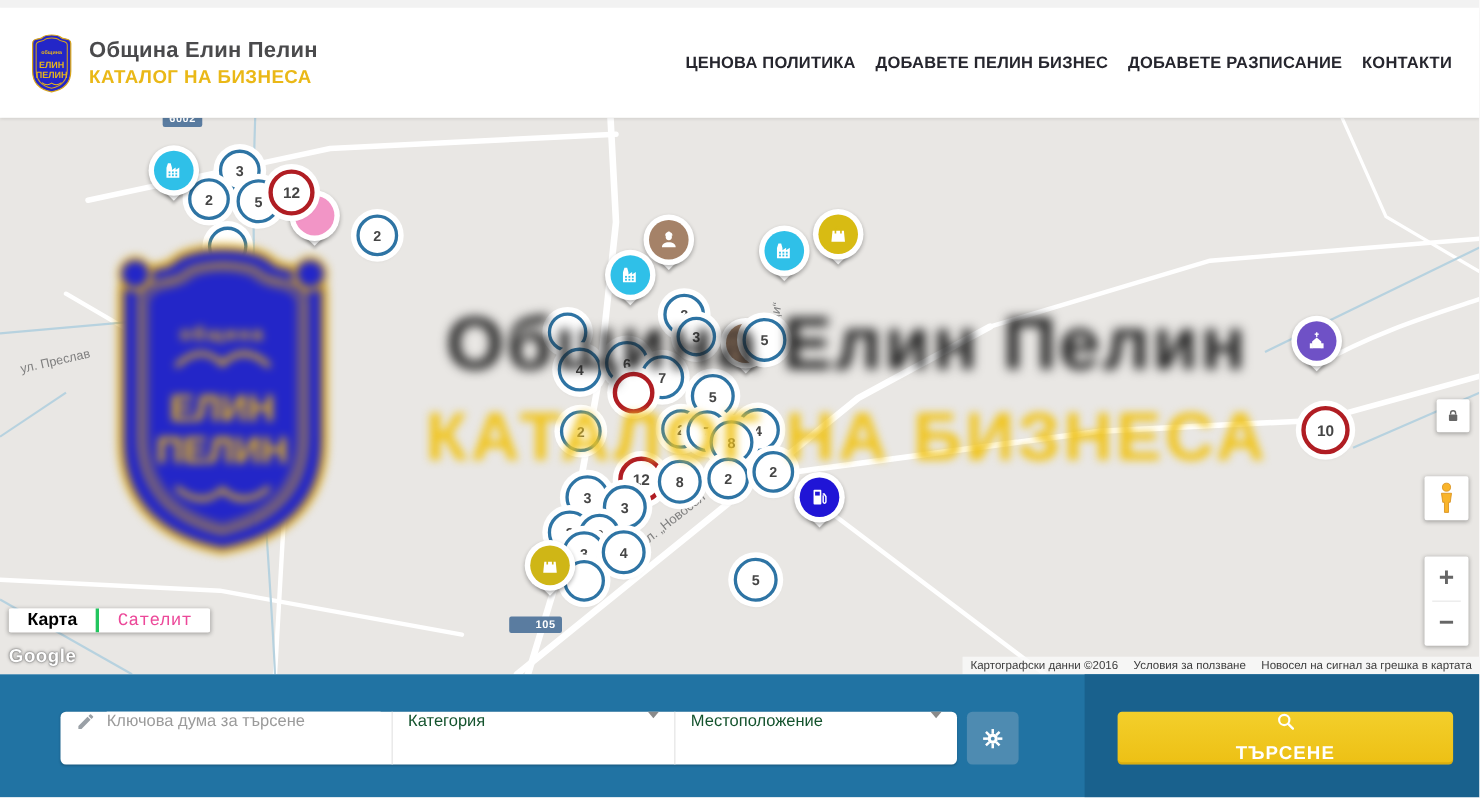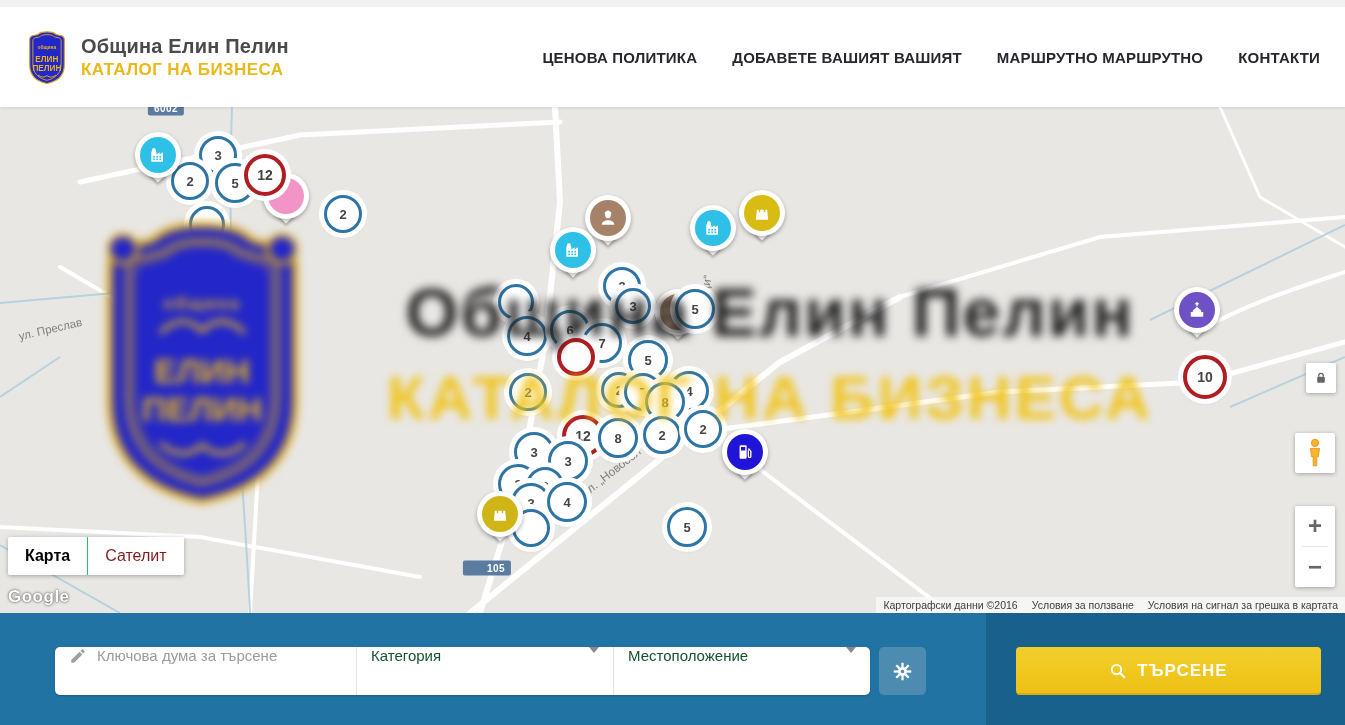--- a/index.html
+++ b/index.html
@@ -8,21 +8,21 @@
 
   
   .topstrip { position:absolute; left:0; top:0; width:1345px; height:7px; background:#f2f2f2; z-index:30; }
   .header { position:absolute; left:0; top:7px; width:1345px; height:100px; background:#fff; z-index:25;
             display:flex; align-items:center; justify-content:space-between; padding:0 25px 0 25px;
             box-shadow:0 1px 3px rgba(0,0,0,.10); }
   .brand { display:flex; align-items:center; gap:12px; }
   .brand-crest { width:44px; height:58px; flex:0 0 auto; }
   .brand-text .t1 { font-size:20px; font-weight:bold; color:#4a4a4c; letter-spacing:.2px; }
   .brand-text .t2 { font-size:17px; font-weight:bold; color:#eab817; letter-spacing:.4px; margin-top:2px; }
-  .nav { display:flex; align-items:center; gap:35px; }
+  .nav { display:flex; align-items:center; gap:18px; }
   .nav-item { font-size:15px; font-weight:bold; color:#26262e; letter-spacing:.2px; cursor:pointer; white-space:nowrap; }
 
   
   .map { position:absolute; left:0; top:107px; width:1345px; height:506px; background:#e9e7e4; overflow:hidden; z-index:1; cursor:grab; }
   .map-roads { position:absolute; left:0; top:0; z-index:0; }
 
   .road-shield { position:absolute; transform:translate(-50%,-50%); background:#5a7ca0; color:#fff;
                  font-size:10px; font-weight:bold; padding:2px 6px; border-radius:2px; z-index:2; letter-spacing:.5px; }
   .street-label { position:absolute; color:#7f7f7f; font-size:11.5px; z-index:2; white-space:nowrap; }
 
@@ -41,23 +41,23 @@
 
   
   .wm-crest { position:absolute; left:85px; top:104px; width:235px; height:297px; filter:blur(4px); z-index:6; }
   .wm-title { position:absolute; left:330px; top:166px; width:880px; text-align:center; font-size:68px; font-weight:bold;
               color:#1e1e1e; filter:blur(5px); z-index:6; white-space:nowrap; letter-spacing:2px; }
   .wm-subtitle { position:absolute; left:335px; top:255px; width:870px; text-align:center; font-size:62px; font-weight:bold;
               color:#f0c41d; filter:blur(4px); z-index:6; white-space:nowrap; letter-spacing:3px; }
 
   
   .maptype { position:absolute; left:8px; bottom:38px; display:flex; z-index:8; box-shadow:0 1px 4px rgba(0,0,0,.3); border-radius:2px; overflow:hidden; }
-  .maptype-btn { height:38px; padding:0 17px; background:#fff; display:flex; align-items:center; font-size:16px; cursor:pointer; }
+  .maptype-btn { height:22px; padding:0 17px; background:#fff; display:flex; align-items:center; font-size:16px; cursor:pointer; }
   .maptype-btn.active { color:#000; font-weight:bold; }
-  .maptype-btn.inactive { color:#7f1d1d; border-left:1px solid #22c55e; }
+  .maptype-btn.inactive { color:#ec4899; border-left:3px solid #22c55e;font-family:Liberation Mono, monospace; }
 
   .glogo { position:absolute; left:8px; bottom:6px; z-index:8; color:#fff; font-size:17px; font-weight:bold; letter-spacing:.5px;
            text-shadow:0 0 3px rgba(80,80,80,.9), 0 0 1px rgba(80,80,80,.9); cursor:pointer; }
 
   .attribution { position:absolute; right:0; bottom:0; z-index:8; display:flex; gap:0; background:rgba(250,250,250,.78);
                  font-size:10.5px; color:#3c3c3c; align-items:center; height:16px; }
   .attribution span { padding:0 7px; white-space:nowrap; }
 
   .ctrl-btn { position:absolute; background:#fff; box-shadow:0 1px 4px rgba(0,0,0,.3); border-radius:2px;
               display:flex; align-items:center; justify-content:center; cursor:pointer; z-index:8; }
@@ -82,21 +82,21 @@
   .field-select { width:257px; padding:0 14px; justify-content:space-between; font-size:15px; color:#14532d; cursor:pointer; }
   .caret { width:0; height:0; border-left:5px solid transparent; border-right:5px solid transparent; border-top:6px solid #8a8a8a; }
   .pencil { margin-right:10px; flex:0 0 auto; display:flex; }
 
   .gear-btn { position:absolute; left:879px; top:34px; width:47px; height:48px; background:#4e8bb1; border-radius:5px;
               display:flex; align-items:center; justify-content:center; cursor:pointer; }
 
   .search-btn { position:absolute; left:1016px; top:34px; width:305px; height:48px; border:none; border-radius:4px;
                 background:linear-gradient(#f3cf2b,#edc014); color:#fff; font-family:"Liberation Sans",sans-serif;
                 font-size:17px; font-weight:bold; letter-spacing:1px; cursor:pointer;
-                display:flex; align-items:center; justify-content:center; gap:10px; box-shadow:inset 0 -2px 0 rgba(160,120,0,.25); }
+                display:flex; align-items:center; justify-content:center; gap:10px; box-shadow:inset 0 -2px 0 rgba(160,120,0,.25);flex-direction:column; }
 </style>
 </head>
 <body>
 
 <div id="app">
 
   <div class="topstrip"></div>
 
   <div class="header">
     <div class="brand">
@@ -108,22 +108,22 @@
         <text x="117" y="222" text-anchor="middle" font-size="44" font-weight="bold" fill="#e6b41c">ПЕЛИН</text>
         <path d="M70,245 Q95,265 117,248 Q140,265 165,245" fill="none" stroke="#e6b41c" stroke-width="5"></path>
       </svg>
       <div class="brand-text">
         <div class="t1">Община Елин Пелин</div>
         <div class="t2">КАТАЛОГ НА БИЗНЕСА</div>
       </div>
     </div>
     <div class="nav">
       <a class="nav-item">ЦЕНОВА ПОЛИТИКА</a>
-      <a class="nav-item">ДОБАВЕТЕ ВАШИЯТ ВАШИЯТ</a>
-      <a class="nav-item">МАРШРУТНО МАРШРУТНО</a>
+      <a class="nav-item">ДОБАВЕТЕ ПЕЛИН БИЗНЕС</a>
+      <a class="nav-item">ДОБАВЕТЕ РАЗПИСАНИЕ</a>
       <a class="nav-item">КОНТАКТИ</a>
     </div>
   </div>
 
   <div class="map">
     <svg class="map-roads" width="1345" height="506" viewBox="0 0 1345 506">
       <g stroke="#ffffff" fill="none" stroke-linecap="round">
         <path d="M80,75 L300,28 L560,15" stroke-width="5"></path>
         <path d="M480,506 L520,375 L545,235 L560,95 L555,0" stroke-width="6"></path>
         <path d="M470,506 L780,255 L900,190" stroke-width="6"></path>
@@ -177,21 +177,21 @@
         <div class="cluster ring-blue" style="left: 662px; top: 328px; width: 38px; height: 38px;">2</div>
         <div class="cluster ring-blue" style="left: 703px; top: 322px; width: 38px; height: 38px;">2</div>
         <div class="cluster ring-blue" style="left: 534px; top: 345px; width: 40px; height: 40px;">3</div>
         <div class="cluster ring-blue" style="left: 568px; top: 354px; width: 40px; height: 40px;">3</div>
         <div class="cluster ring-blue" style="left: 518px; top: 377px; width: 40px; height: 40px;">3</div>
         <div class="cluster ring-blue" style="left: 545px; top: 379px; width: 38px; height: 38px;">8</div>
         <div class="cluster ring-blue" style="left: 531px; top: 396px; width: 40px; height: 40px;">3</div>
         <div class="cluster ring-blue" style="left: 567px; top: 395px; width: 40px; height: 40px;">4</div>
         <div class="cluster ring-blue" style="left: 531px; top: 421px; width: 38px; height: 38px;"></div>
         <div class="cluster ring-blue" style="left: 687px; top: 420px; width: 40px; height: 40px;">5</div>
-        <div class="cluster ring-red" style="left: 1205px; top: 270px; width: 44px; height: 44px;">10</div>
+        <div class="cluster ring-red" style="left: 1205px; top: 284px; width: 44px; height: 44px;">10</div>
         <div class="pin" style="left: 286px; top: 89px; z-index: 2;">
           <div class="pin-tail"></div>
           <div class="pin-head">
             <div class="pin-circle" style="background:#f295c6"></div>
           </div>
         </div>
         <div class="pin" style="left: 678px; top: 205px; z-index: 2;">
           <div class="pin-tail"></div>
           <div class="pin-head">
             <div class="pin-circle" style="background:#a58268">
@@ -339,21 +339,21 @@
     <div class="maptype">
       <div class="maptype-btn active">Карта</div>
       <div class="maptype-btn inactive">Сателит</div>
     </div>
 
     <div class="glogo">Google</div>
 
     <div class="attribution">
       <span>Картографски данни ©2016</span>
       <span>Условия за ползване</span>
-      <span>Условия на сигнал за грешка в картата</span>
+      <span>Новосел на сигнал за грешка в картата</span>
     </div>
 
     <div class="ctrl-btn lock-btn">
       <svg width="14" height="14" viewBox="0 0 24 24">
         <path fill="#666" d="M7 10V8a5 5 0 0 1 10 0v2h-2.2V8a2.8 2.8 0 0 0-5.6 0v2H7z"></path>
         <rect x="5.5" y="10" width="13" height="10" rx="1.5" fill="#666"></rect>
       </svg>
     </div>
 
     <div class="ctrl-btn pegman-btn">

